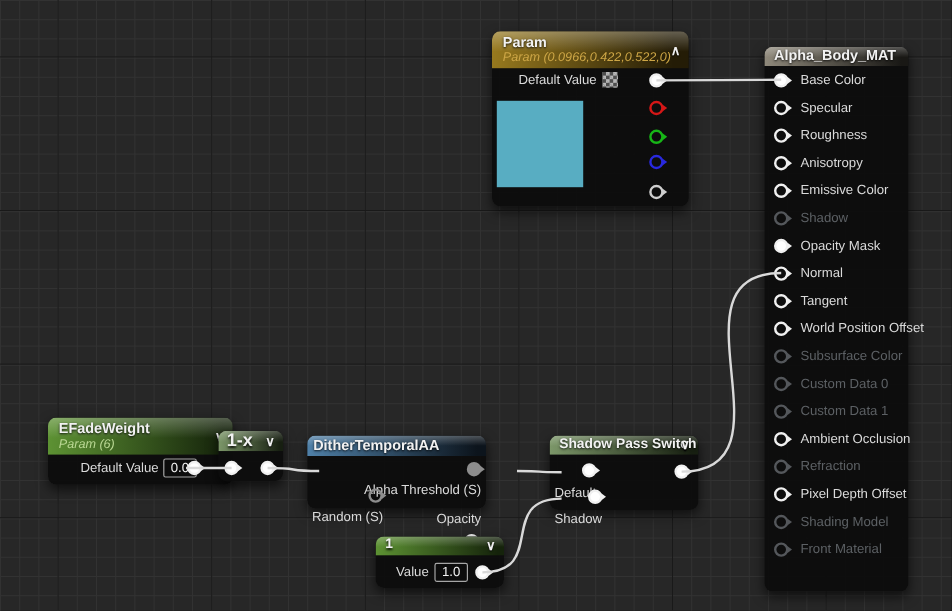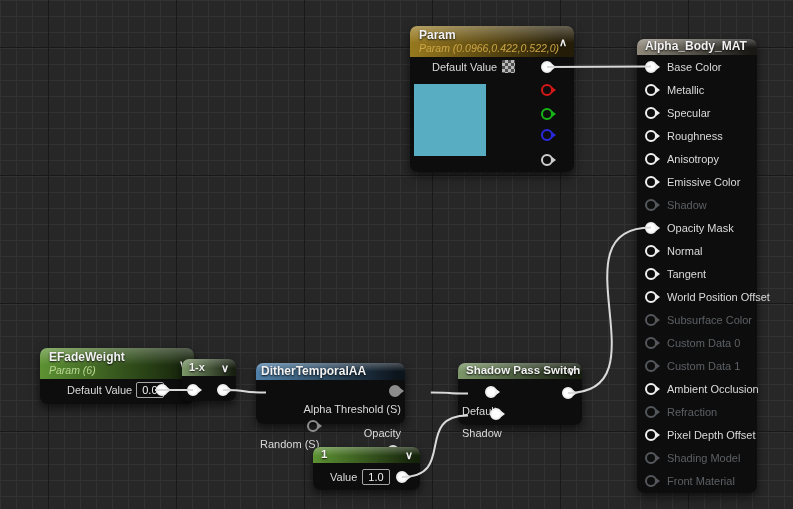--- a/index.html
+++ b/index.html
@@ -97,24 +97,20 @@
     <div class="hdr hdr-tan" style="padding:1px 8px 2px;">
       <div class="t">Alpha_Body_MAT</div>
     </div>
     <div id="mat-pins">
         <div class="mrow">
           <span class="pin filled"></span>
           <span class="lbl">Base Color</span>
         </div>
         <div class="mrow">
           <span class="pin"></span>
-          <span class="lbl">Metallic</span>
-        </div>
-        <div class="mrow">
-          <span class="pin"></span>
           <span class="lbl">Specular</span>
         </div>
         <div class="mrow">
           <span class="pin"></span>
           <span class="lbl">Roughness</span>
         </div>
         <div class="mrow">
           <span class="pin"></span>
           <span class="lbl">Anisotropy</span>
         </div>
@@ -185,39 +181,39 @@
     </div>
     <div style="position:absolute;left:27px;top:34px;display:flex;align-items:center;gap:4px;">
       <span class="lbl">Default Value</span>
       <span class="vbox">0.0</span>
     </div>
     <span class="pin filled abs" style="left:116px;top:36px;"></span>
   </div>
 
   <div class="node" id="node-omx" style="left:182px;top:359px;width:54px;height:42px;">
     <div class="hdr hdr-sage" style="padding:2px 7px;">
-      <div class="t" style="font-size:11px;">1-x</div>
+      <div class="t" style="font-size:15px;">1-x</div>
       <span class="chev">∨</span>
     </div>
     <span class="pin filled abs" style="left:5px;top:25px;"></span>
     <span class="pin filled abs" style="left:35px;top:25px;"></span>
   </div>
 
   <div class="node" id="node-dither" style="left:256px;top:363px;width:149px;height:61px;">
     <div class="hdr hdr-blue" style="padding:2px 5px;">
       <div class="t">DitherTemporalAA</div>
     </div>
     <div class="row" style="position:absolute;left:4px;top:22px;right:4px;height:15px;gap:6px;">
       <span class="pin gray filled"></span>
       <span class="lbl">Alpha Threshold (S)</span>
       <span style="flex:1"></span>
       <span class="lbl">Opacity</span>
       <span class="pin filled" style="margin-right:2px;"></span>
     </div>
-    <div class="row" style="position:absolute;left:4px;top:57px;height:15px;gap:6px;">
+    <div class="row" style="position:absolute;left:4px;top:44px;height:15px;gap:6px;">
       <span class="pin gray"></span>
       <span class="lbl">Random (S)</span>
     </div>
   </div>
 
   <div class="node" id="node-switch" style="left:458px;top:363px;width:124px;height:62px;">
     <div class="hdr hdr-sage" style="padding:1px 8px 2px;">
       <div class="t" style="font-size:11.5px;">Shadow Pass Switch</div>
       <span class="chev">∨</span>
     </div>

